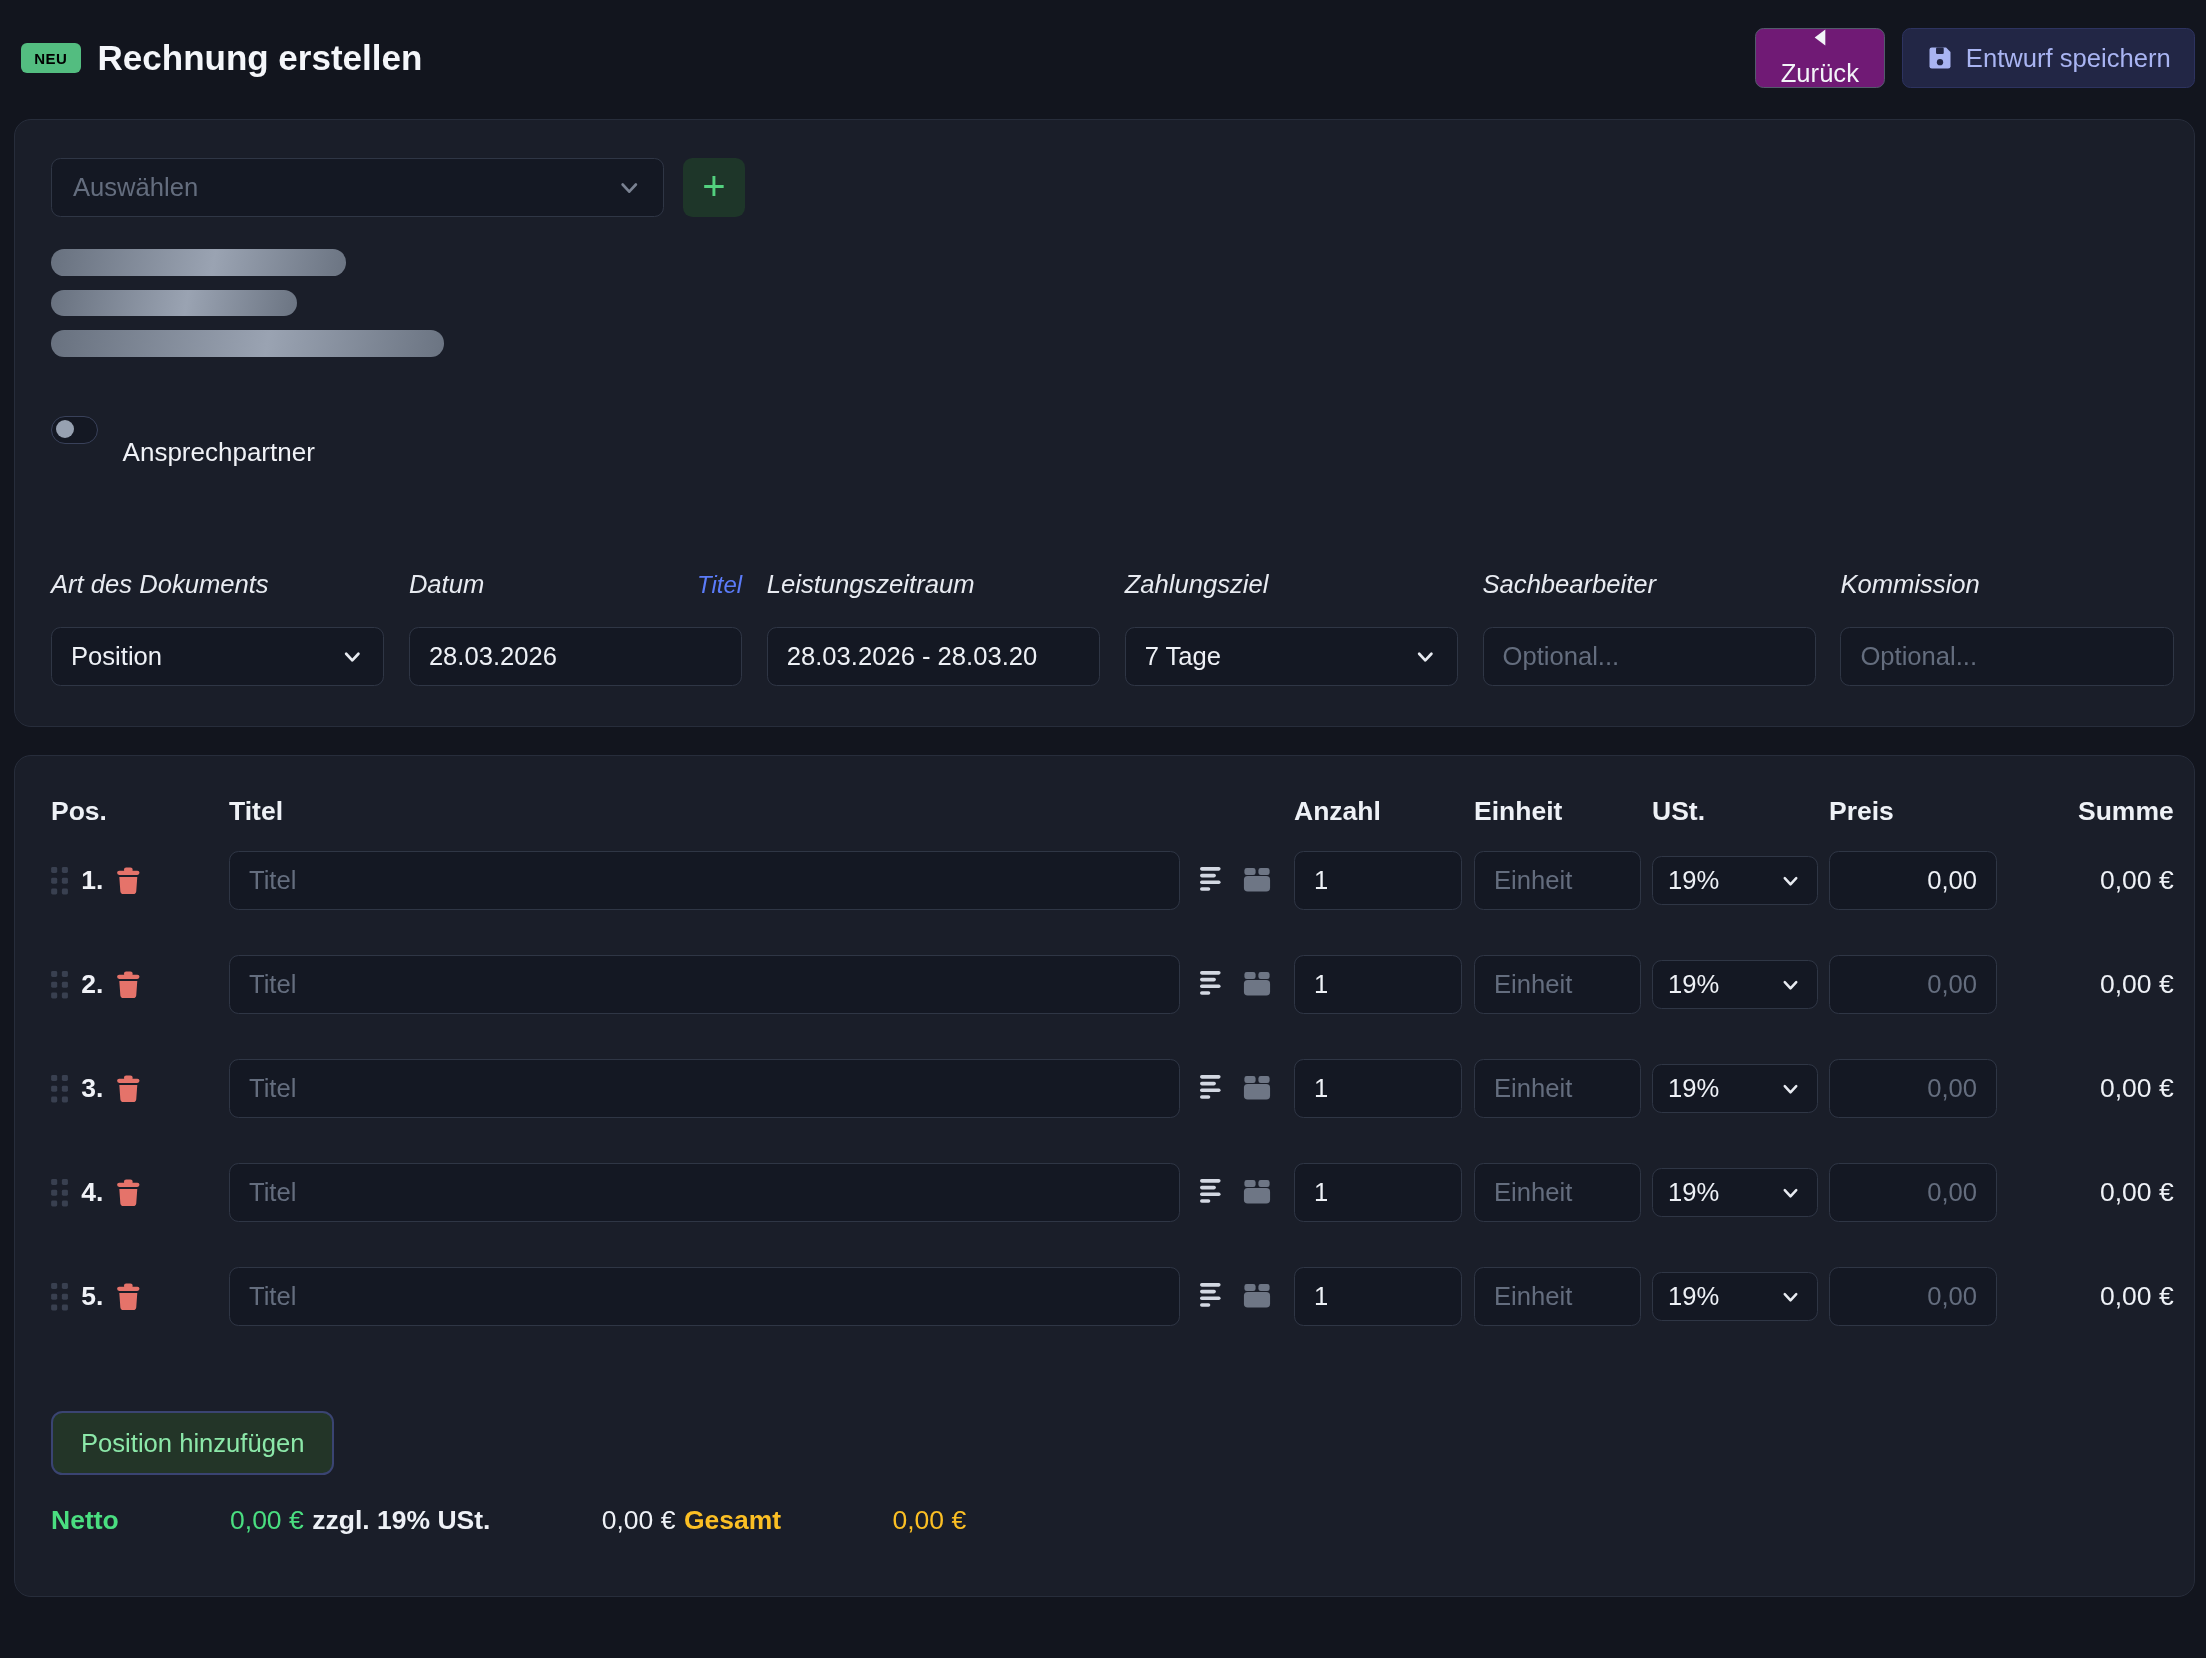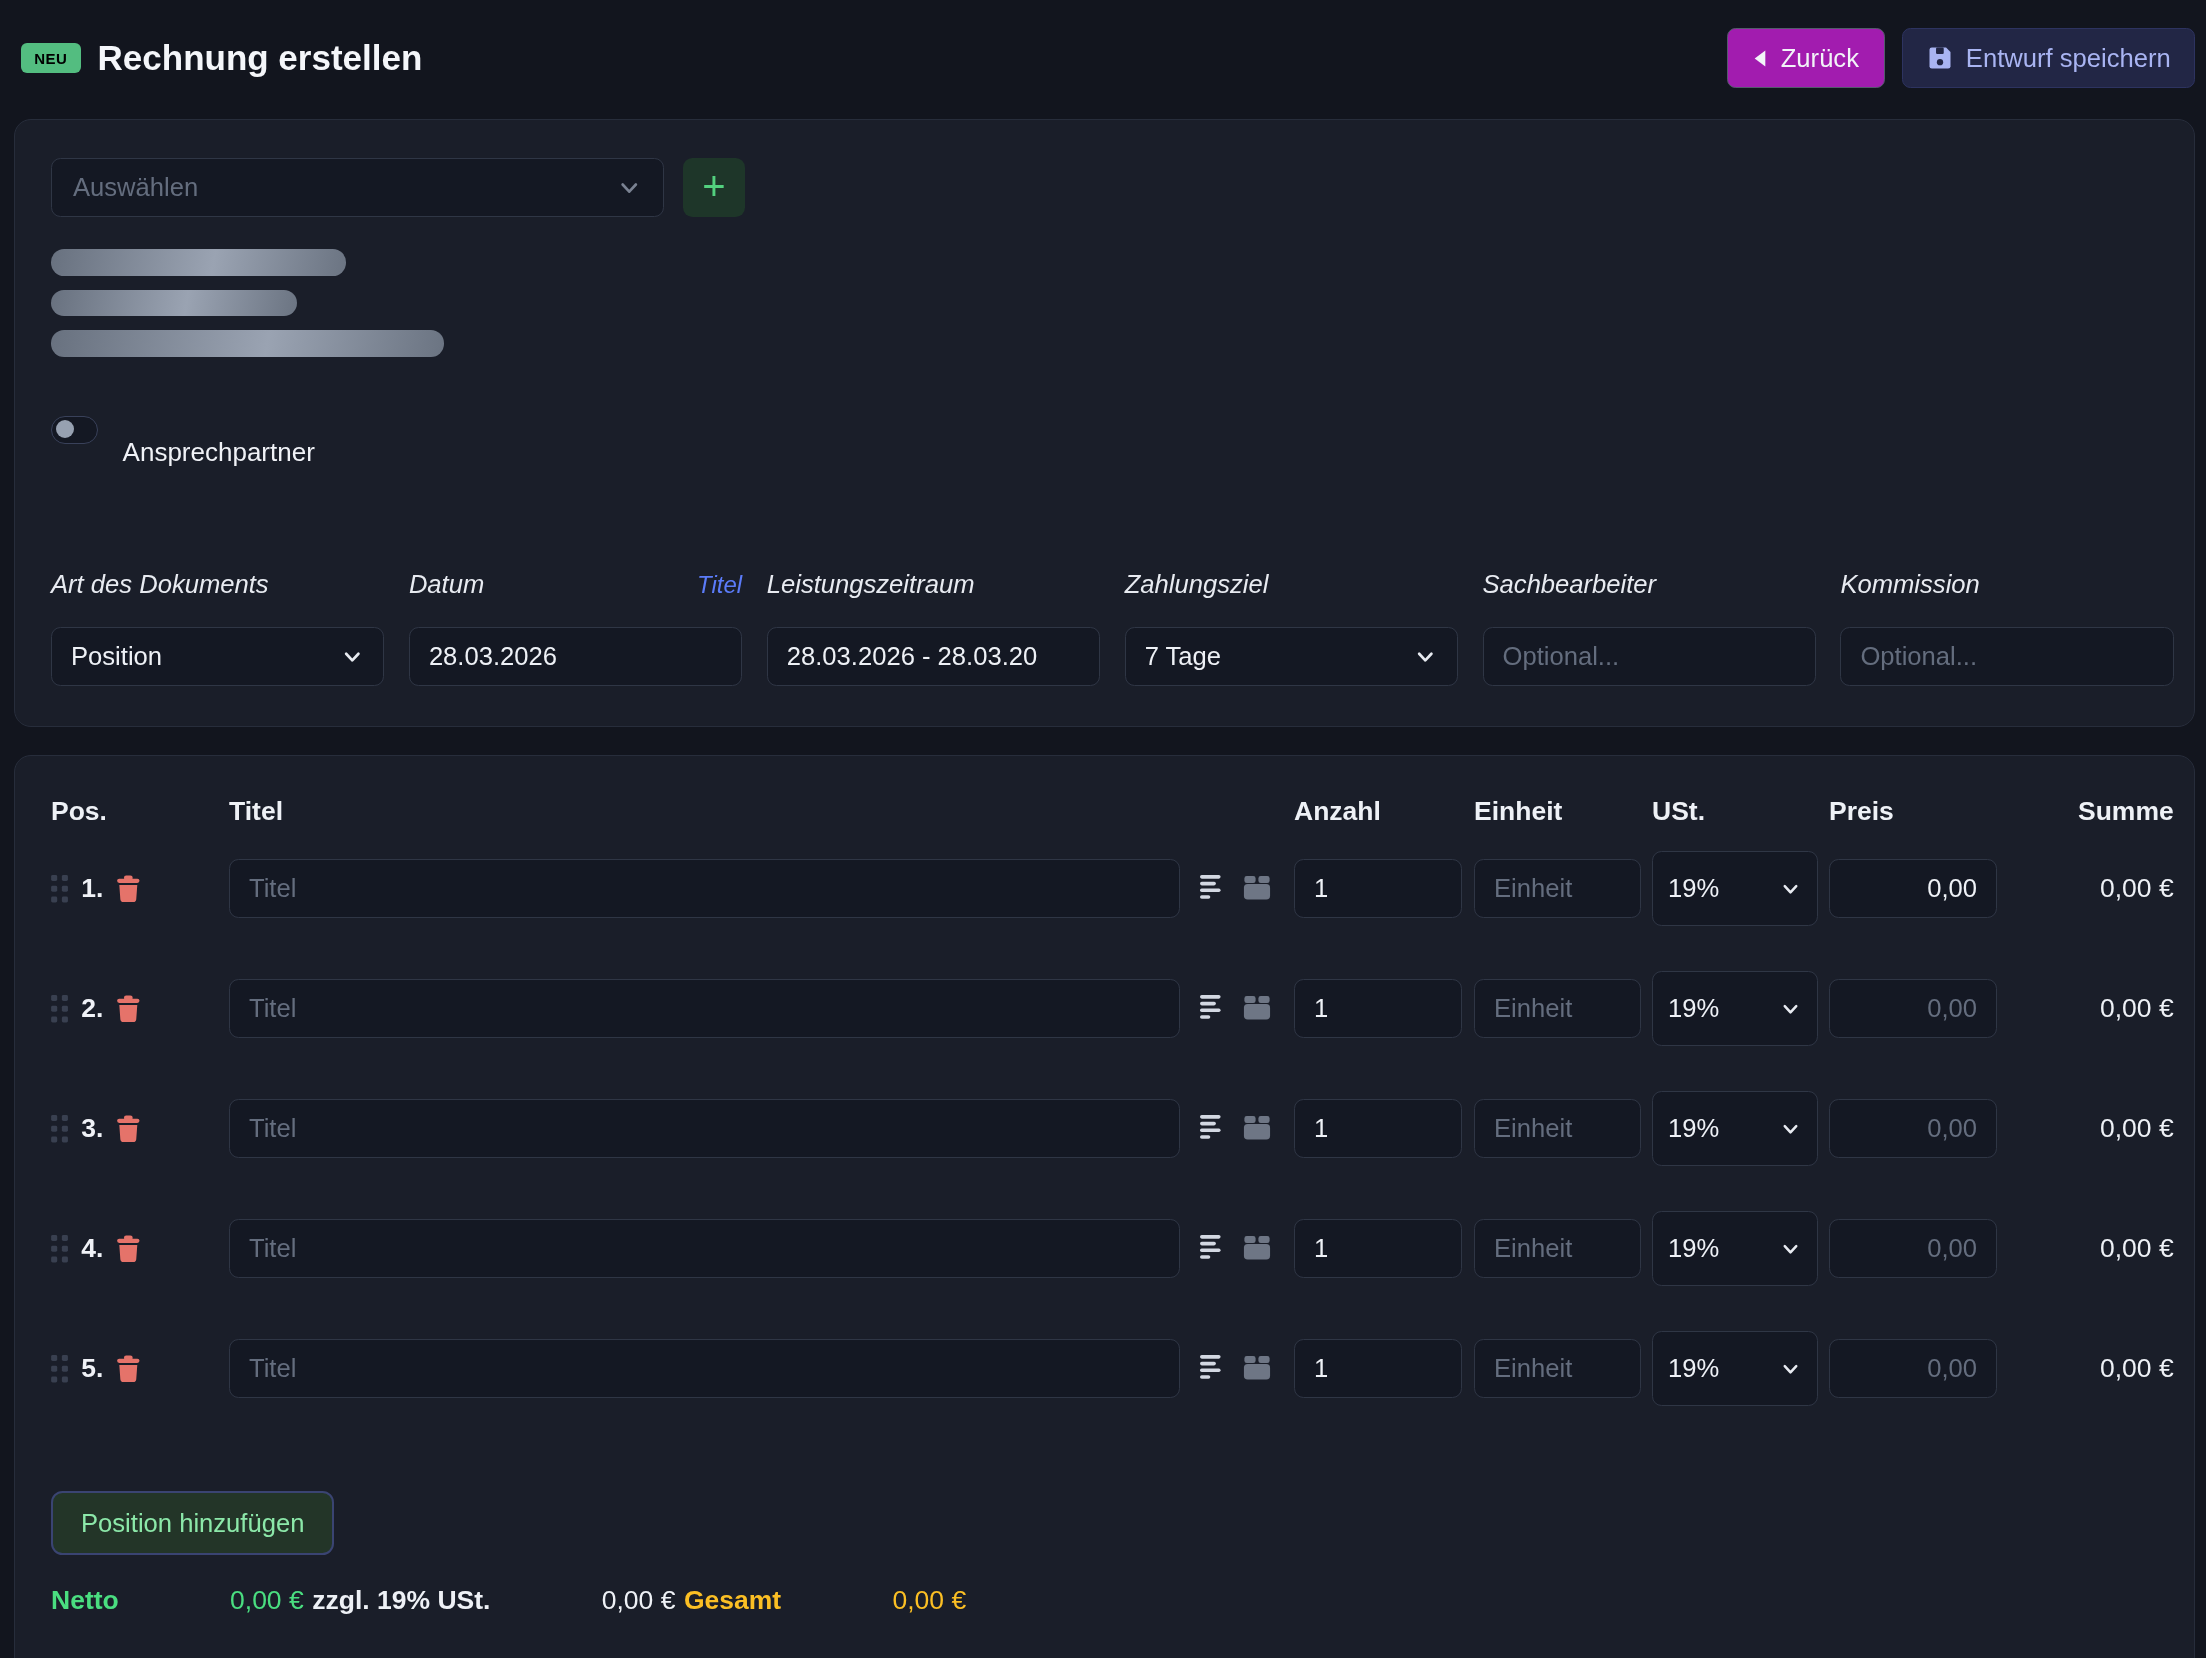--- a/index.html
+++ b/index.html
@@ -9,21 +9,21 @@
   
   .header { display: flex; justify-content: space-between; align-items: center;
     padding: 28px 12.3px 31px 21px; }
   .header-left { display: flex; align-items: center; gap: 17px; }
   .badge { background: #53bd80; color: #000000; font-weight: 700; font-size: 15px;
     padding: 6.6px 13.2px; border-radius: 6px; letter-spacing: 0.5px; }
   .page-title { font-size: 35px; font-weight: 700; color: #f4f6fa; }
   .header-right { display: flex; gap: 17px; }
   .btn { display: flex; align-items: center; justify-content: center; cursor: pointer;
     height: 60px; border-radius: 8.5px; font-size: 25.6px; gap: 12.3px; }
-  .btn-back { background: #a21caf; border: 1.9px solid #525b6b; color: #f2f4f8; padding: 0 24.6px; }
+  .btn-back { background: #701a75; border: 1.9px solid #525b6b; color: #f2f4f8; padding: 0 24.6px; flex-direction: column; }
   .btn-save { background: #222645; border: 0.9px solid #2d3360; color: #a9b4f2; padding: 0 23px; }
 
   
   .card { background: #1a1e29; border: 1.9px solid #272d3b; border-radius: 17px;
     margin: 0 12.3px 0 14px; }
   .card-top { padding: 38px 20px 40px 36px; }
   .card-table { padding: 40px 20px 53px 36px; margin-top: 28px; }
 
   .field-label { font-size: 25.6px; color: #e8ebf1; }
 
@@ -72,21 +72,21 @@
   .row-controls { display: flex; align-items: center; gap: 12.3px; }
   .row-num { font-size: 26.5px; font-weight: 700; color: #f0f2f7; }
   .trash-btn { background: none; border: none; cursor: pointer; padding: 0;
     display: flex; align-items: center; }
   .drag-handle { cursor: grab; display: flex; align-items: center; }
   .title-input { width: 100%; height: 59px; }
   .icons-cell { display: flex; align-items: center; gap: 14px; padding-left: 20px; }
   .cell-input { height: 59px; }
   .w-qty  { width: 168px; }
   .w-unit { width: 167px; }
-  .vat-select { width: 166px; height: 75px; padding: 0 15px; }
+  .vat-select { width: 166px; height: 49px; padding: 0 15px; }
   .w-price { width: 168px; text-align: right; }
   .row-sum { text-align: right; font-size: 26.5px; font-weight: 500; color: #eef1f6; }
 
   .add-btn { margin-top: 40px; height: 64px; padding: 0 28px; font-size: 25.6px;
     color: #8ce8a9; background: #233528; border: 2.8px solid #3a4472; border-radius: 11.4px;
     cursor: pointer; font-family: inherit; }
 
   
   .totals { margin-top: 30px; display: flex; flex-direction: row; gap: 8.5px;
     align-items: flex-end; }

